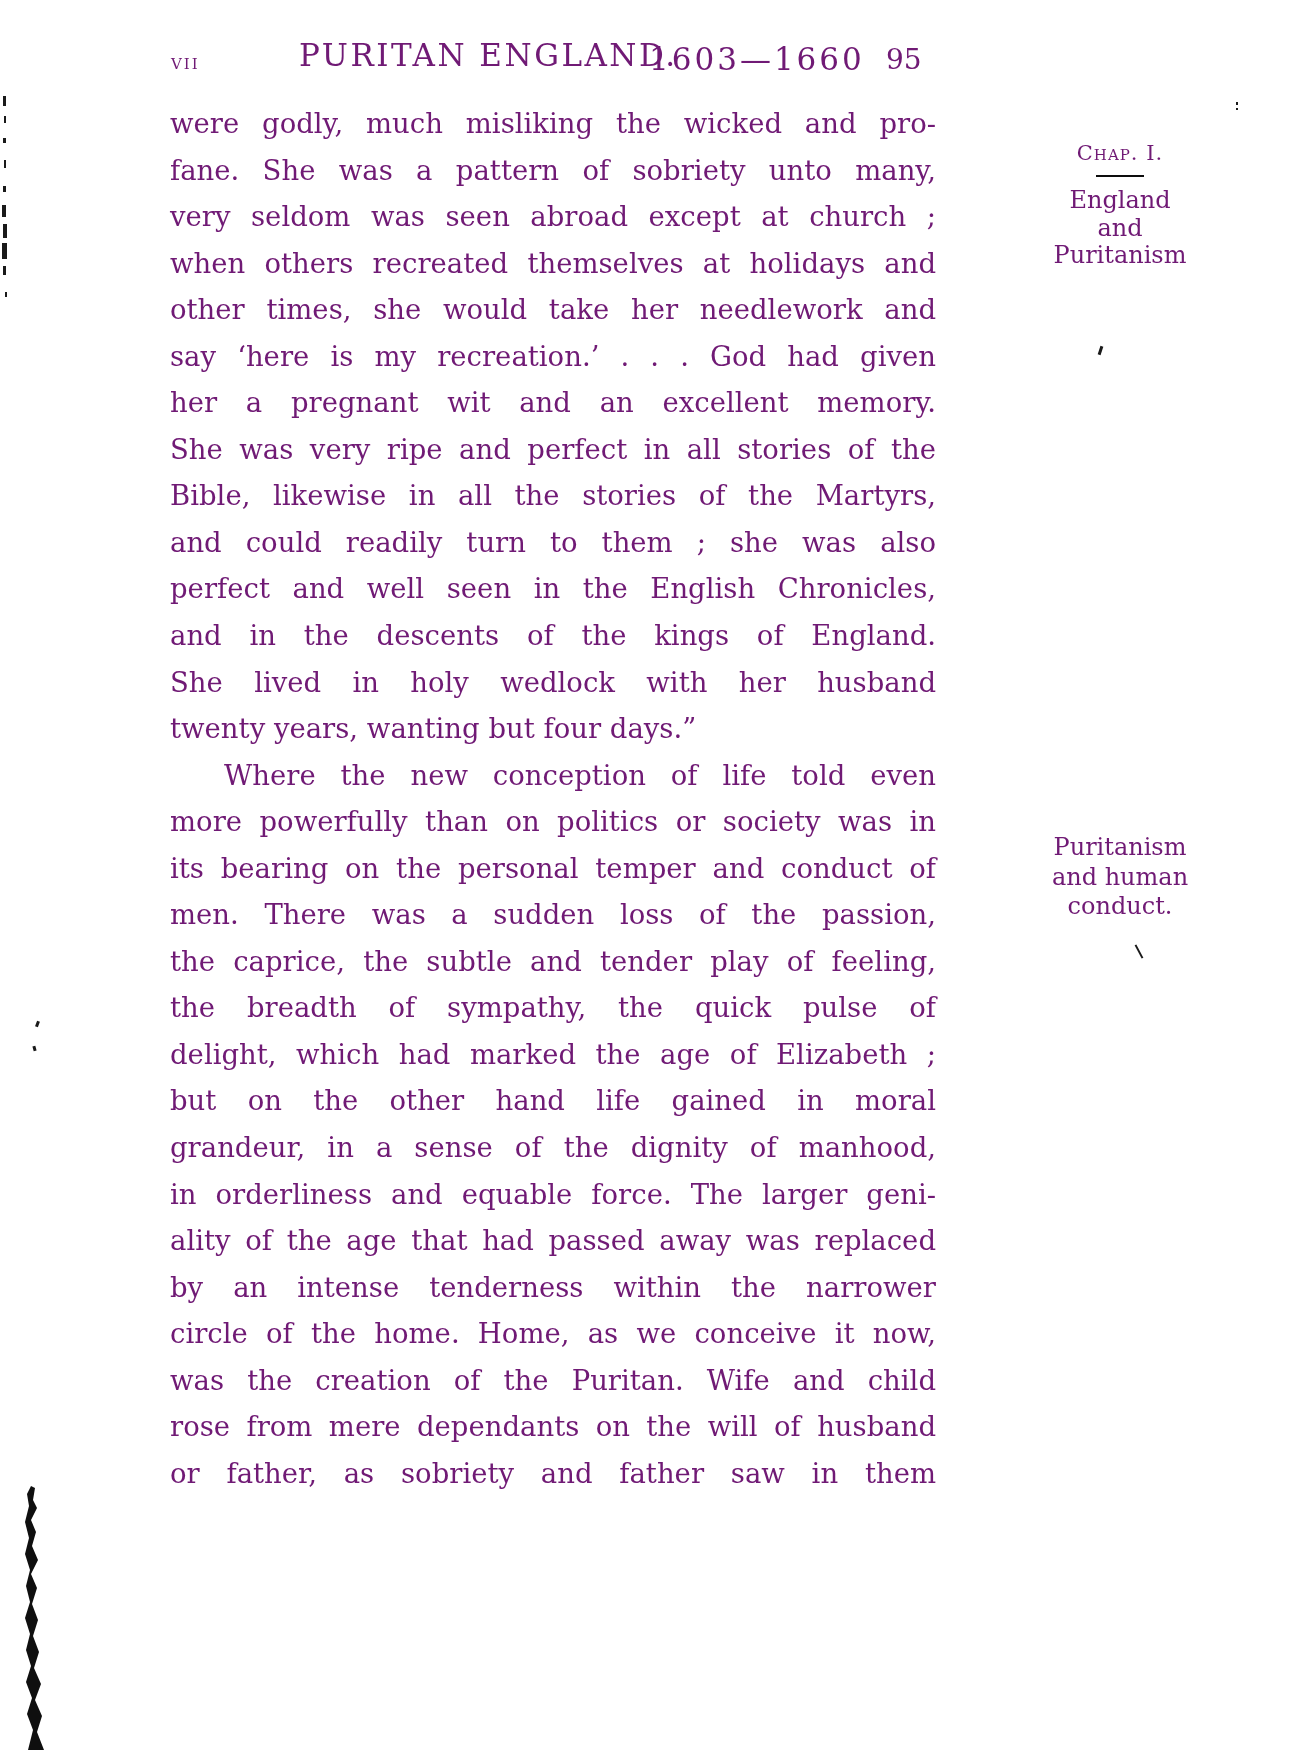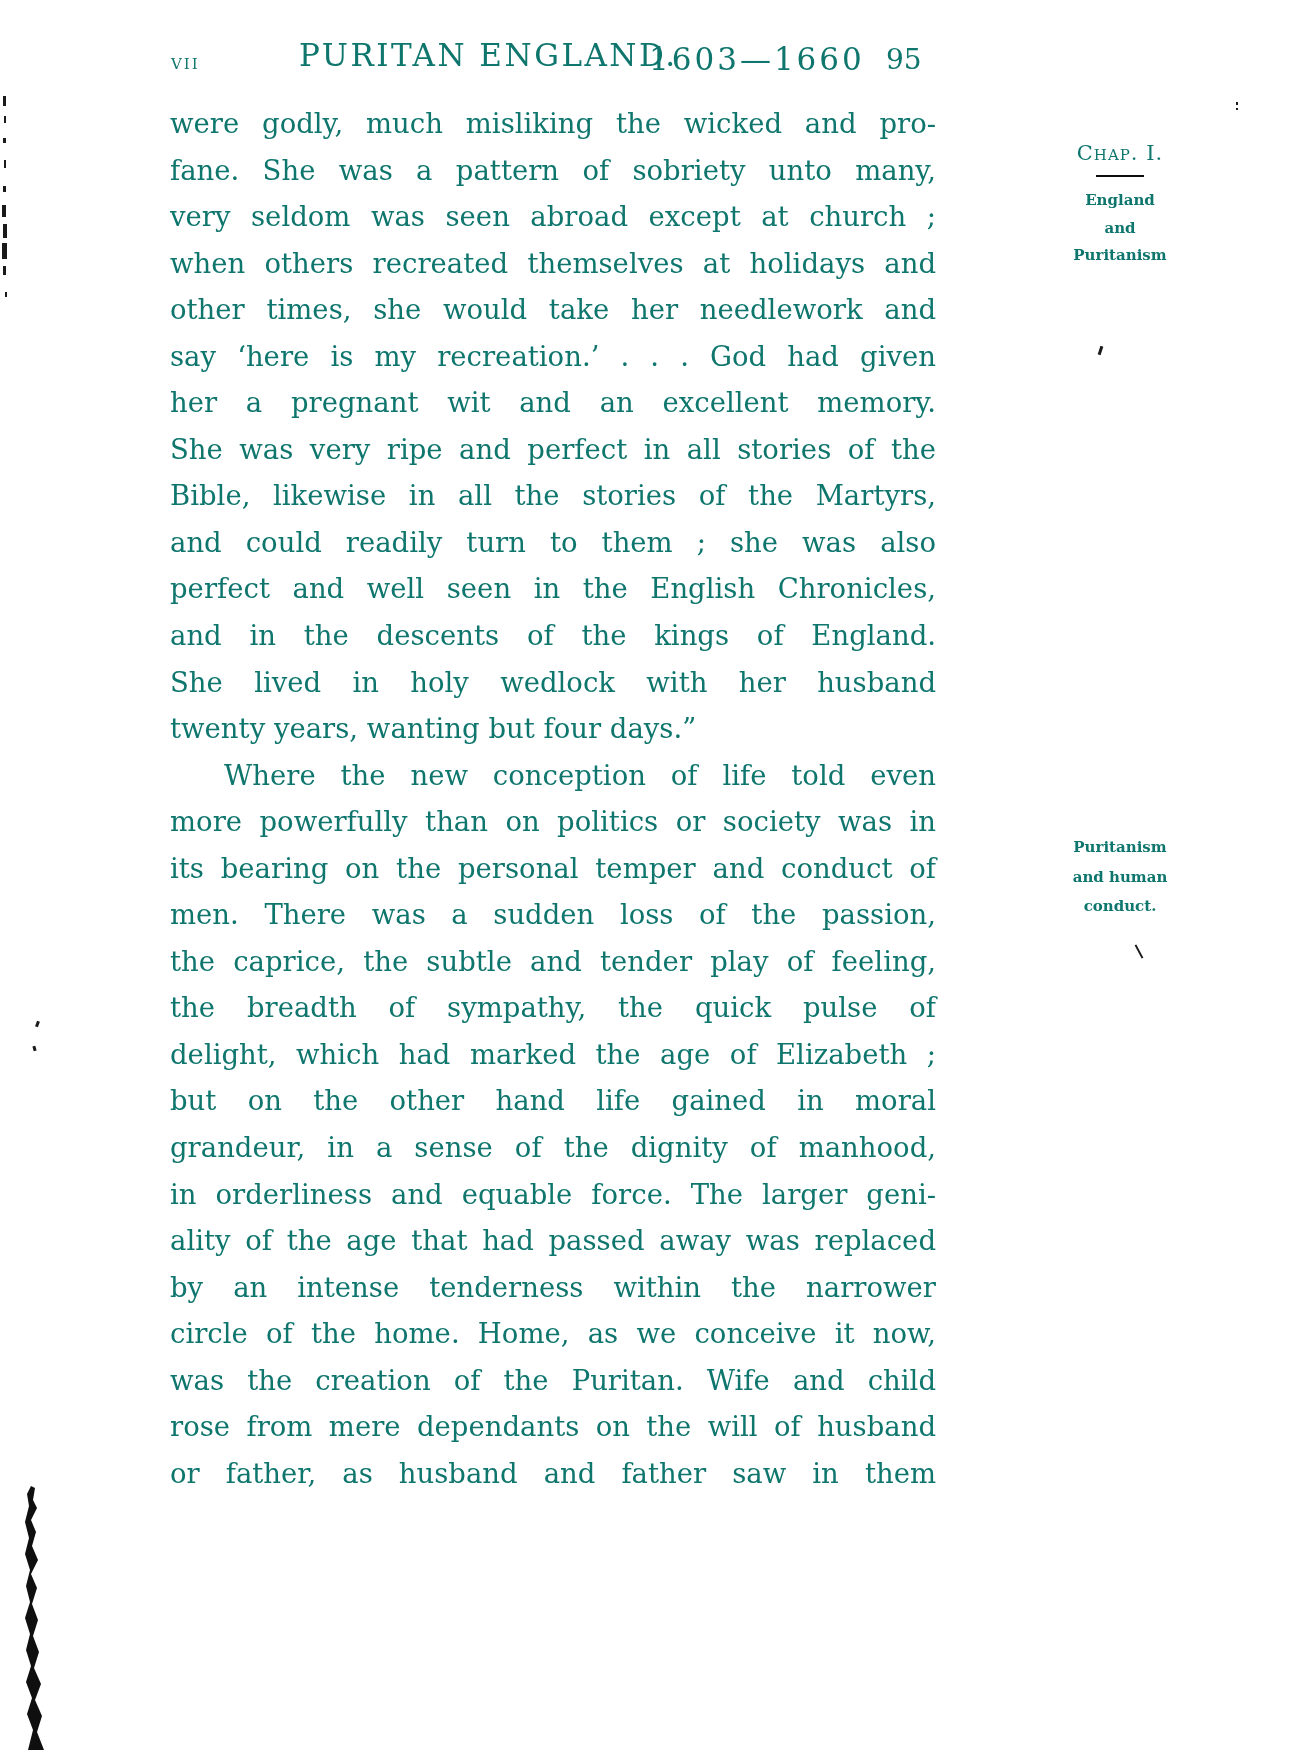--- a/index.html
+++ b/index.html
@@ -1,20 +1,20 @@
 <!DOCTYPE html>
 <html><head>
 <meta charset="utf-8">
 <style>
   html,body{margin:0;padding:0;background:#ffffff;}
   .page{
     position:relative;
     width:1297px;height:1750px;
     background:#ffffff;
-    color:#0f766e;
+    color:#701a75;
     font-family:"DejaVu Serif","Liberation Serif",serif;
     overflow:hidden;
   }
   
   .hdr span{position:absolute;white-space:nowrap;}
   .folio{left:171px;top:50px;font-size:21px;letter-spacing:2px;font-variant:small-caps;}
   .running-title{left:299px;top:37px;font-size:31px;letter-spacing:2.5px;}
   .dates{left:649px;top:41px;font-size:31px;letter-spacing:3px;}
   .pagenum{left:886px;top:43px;font-size:28px;}
   
@@ -28,21 +28,21 @@
     white-space:normal;
   }
   .body-text .line.end{text-align:center;text-align-last:left;}
   .body-text .line.indent{text-indent:54px;}
   
   .mnote{position:absolute;left:1040px;width:160px;text-align:center;}
   .mnote-1{top:140px;}
   .mnote-2{top:833px;}
   .chap{font-size:21px;font-variant:small-caps;letter-spacing:1px;line-height:26px;}
   .chap-rule{width:48px;height:2px;background:#0d0d0d;margin:9px auto 10px auto;}
-  .mnote .b{font-weight:bold;font-size:15px;line-height:27.5px;}
+  .mnote .b{font-weight:normal;font-size:24px;line-height:27.5px;}
   .mnote-2 .b{line-height:29.5px;}
   
   .speck{position:absolute;background:#1a1a1a;}
   .streak{position:absolute;left:22px;top:1486px;}
 </style>
 </head>
 <body>
 
 <div class="page">
 
@@ -76,21 +76,21 @@
       <div class="line">the breadth of sympathy, the quick pulse of</div>
       <div class="line">delight, which had marked the age of Elizabeth ;</div>
       <div class="line">but on the other hand life gained in moral</div>
       <div class="line">grandeur, in a sense of the dignity of manhood,</div>
       <div class="line">in orderliness and equable force. The larger geni-</div>
       <div class="line">ality of the age that had passed away was replaced</div>
       <div class="line">by an intense tenderness within the narrower</div>
       <div class="line">circle of the home. Home, as we conceive it now,</div>
       <div class="line">was the creation of the Puritan. Wife and child</div>
       <div class="line">rose from mere dependants on the will of husband</div>
-      <div class="line">or father, as husband and father saw in them</div>
+      <div class="line">or father, as sobriety and father saw in them</div>
     </div>
 
   <div class="mnote mnote-1">
     <div class="chap">Chap. I.</div>
     <div class="chap-rule"></div>
     <div class="b">England</div>
     <div class="b">and</div>
     <div class="b">Puritanism</div>
   </div>
 

